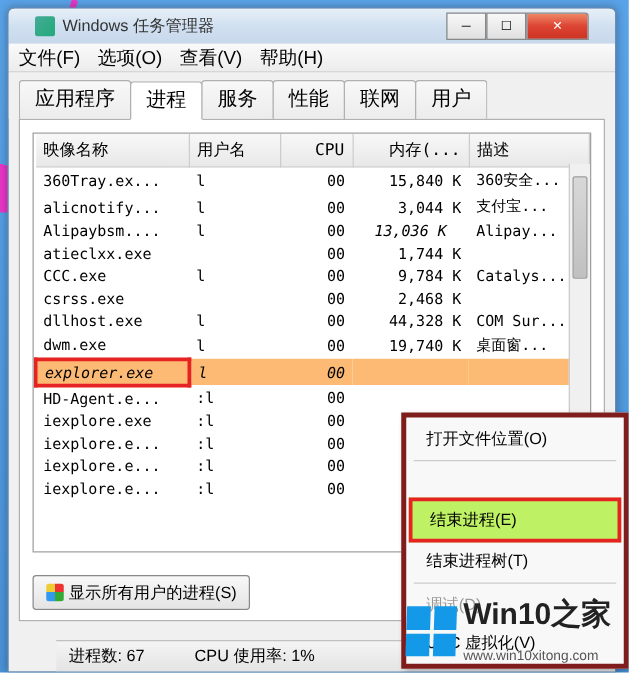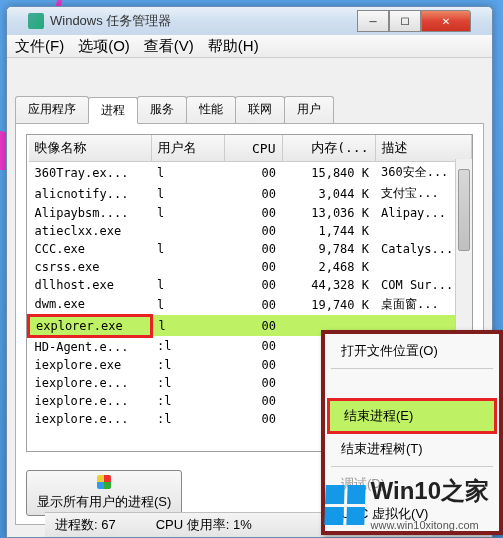--- a/index.html
+++ b/index.html
@@ -75,23 +75,22 @@
   background: #f0f0f0;
   gap:0;
 }
 .tab {
   padding: 4px 12px;
   border: 1px solid #b0b0b0;
   border-bottom: none;
   background: linear-gradient(#f8f8f8,#ececec);
   border-radius: 3px 3px 0 0;
   cursor:pointer;
-  font-size: 12px;
+  font-size: 16px;
   margin-right:-1px;
-  margin-top:32px;
 }
 .tab.active {
   background: #fff;
   position: relative;
   top: 1px;
   border-bottom: 1px solid #fff;
 }
 .content {
   margin: 0 8px 0 8px;
   background: #fff;
@@ -122,21 +121,22 @@
   text-align: left;
   font-weight: normal;
   font-size: 13px;
   margin-top: 44px;
 }
 td {
   padding: 2px 6px;
   white-space: nowrap;
 }
 tr.highlight td {
-  background: #bef264;
+  background: #fdba74;
+  font-style: italic;
 }
 .red-box {
   border: 3px solid #e62222;
 }
 .scrollbar {
   position:absolute;
   right:0; top:24px; bottom:0;
   width: 16px;
   background: #f0f0f0;
   border-left:1px solid #ccc;
@@ -153,21 +153,20 @@
   margin: 8px 10px;
   padding: 4px 10px;
   border: 1px solid #888;
   background: linear-gradient(#f8f8f8,#e4e4e4);
   border-radius: 3px;
   cursor:pointer;
   display:inline-flex;
   align-items:center;
   gap:4px;
   font-size: 13px;
-  flex-direction: column;
 }
 .shield {
   width:14px;height:14px;
   background: conic-gradient(#e33 0 25%, #3a3 0 50%, #39e 0 75%, #ec3 0);
   border-radius:2px;
 }
 .statusbar {
   position:absolute;
   bottom:0;left:0;right:0;
   height: 24px;
@@ -289,21 +288,21 @@
               <td>alicnotify...</td>
               <td>l</td>
               <td style="text-align: right;">00</td>
               <td style="text-align: right;">3,044 K</td>
               <td>支付宝...</td>
             </tr>
             <tr>
               <td>Alipaybsm....</td>
               <td>l</td>
               <td style="text-align: right;">00</td>
-              <td style="text-align: right;">13,036 K</td>
+              <td style="text-align: center; font-style: italic;">13,036 K</td>
               <td>Alipay...</td>
             </tr>
             <tr>
               <td>atieclxx.exe</td>
               <td></td>
               <td style="text-align: right;">00</td>
               <td style="text-align: right;">1,744 K</td>
               <td></td>
             </tr>
             <tr>

